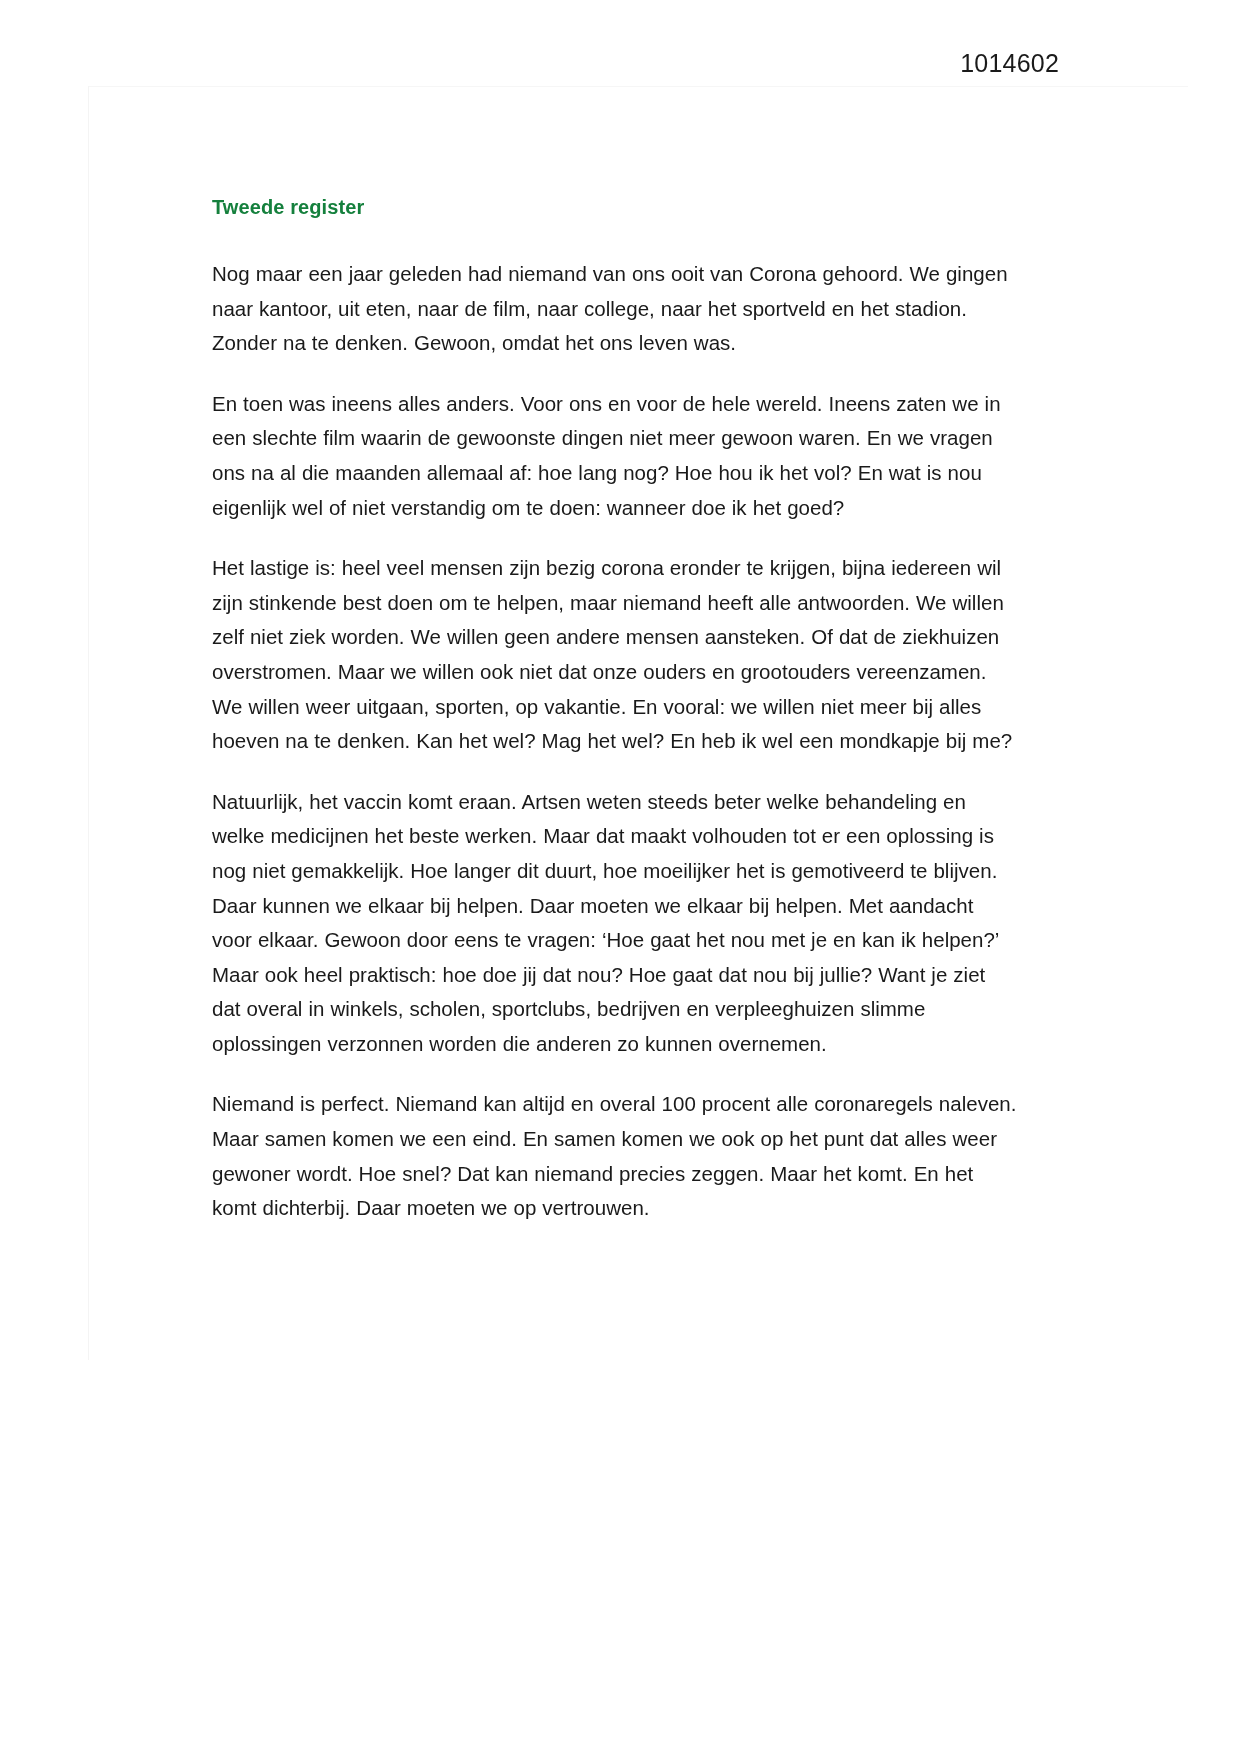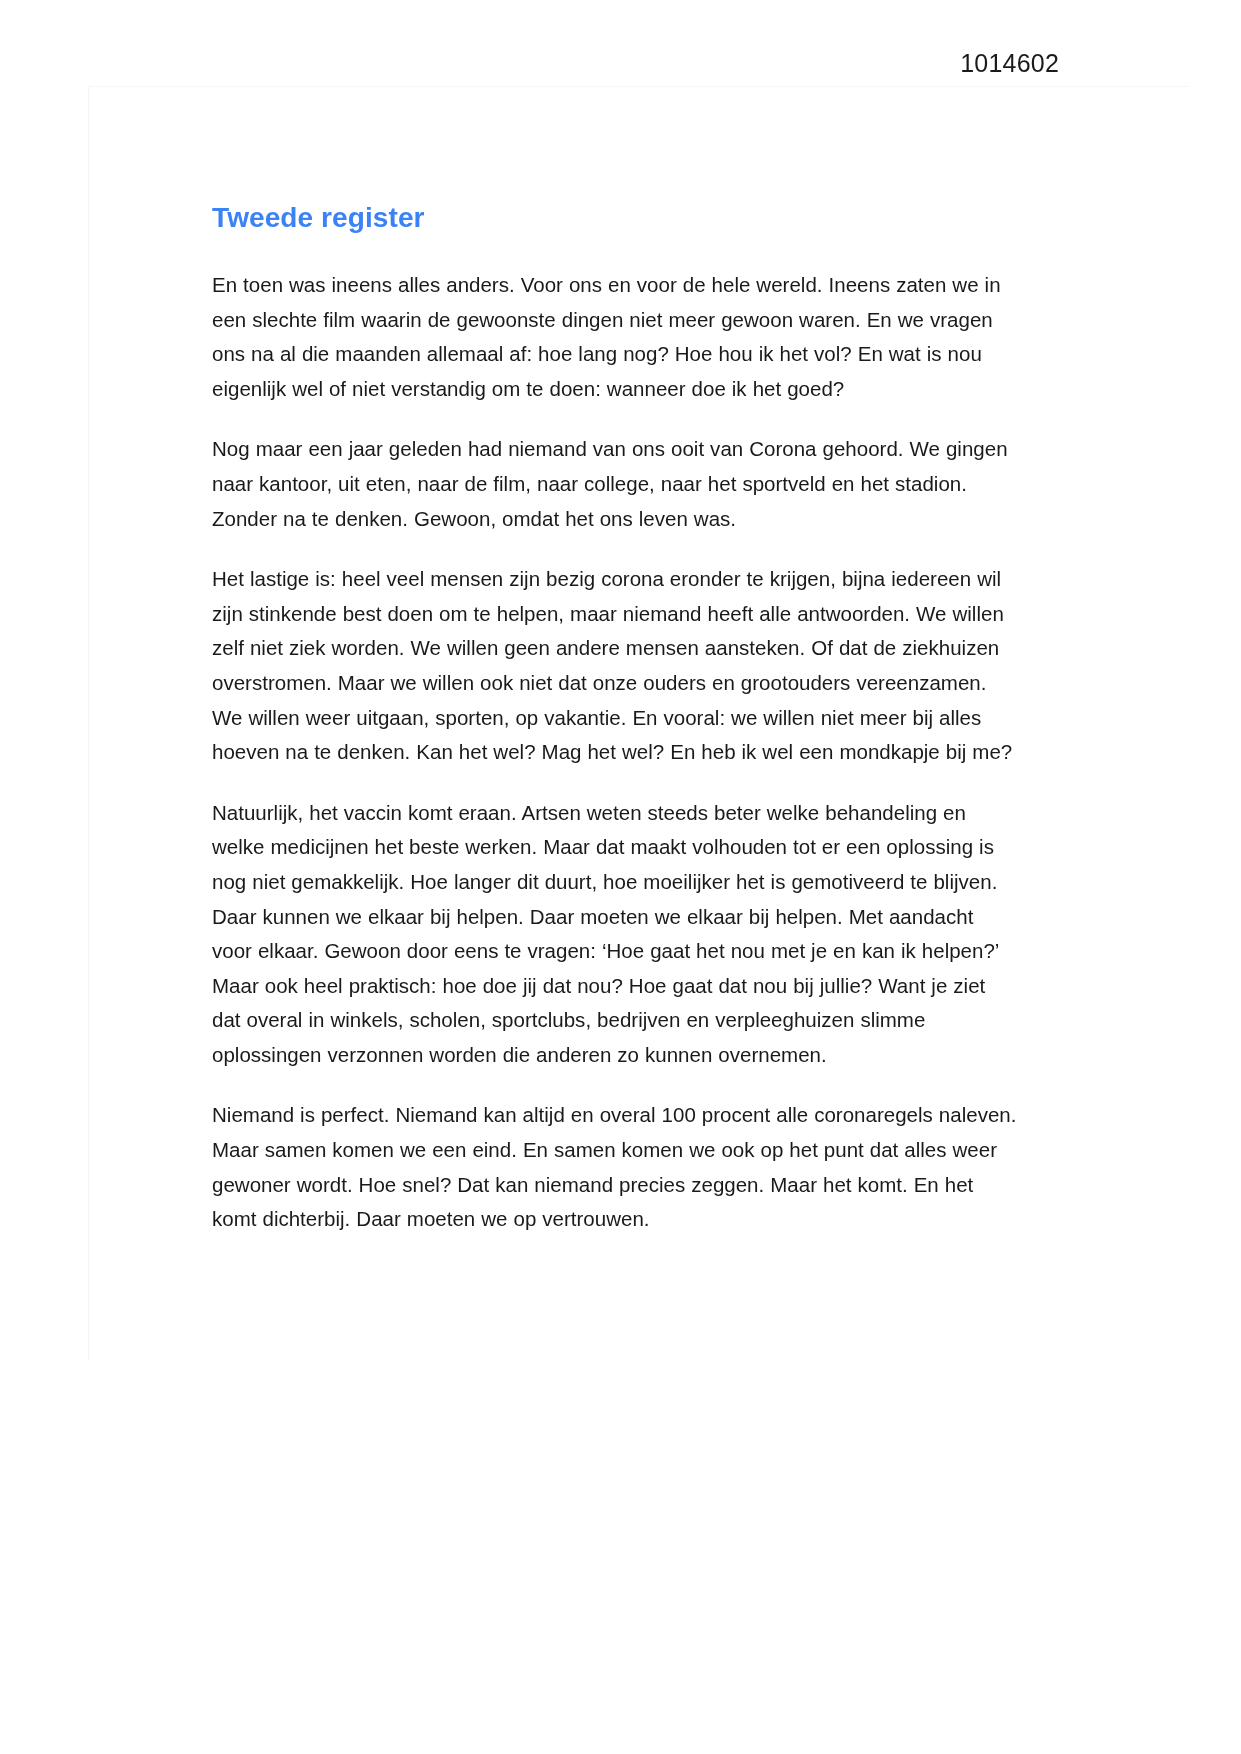--- a/index.html
+++ b/index.html
@@ -45,25 +45,25 @@
     letter-spacing: 0.2px;
     white-space: nowrap;
   }
   .content {
     position: absolute;
     left: 212px;
     top: 186px;
     width: 806px;
   }
   .doc-title {
-    font-size: 28px;
+    font-size: 20px;
     font-weight: bold;
-    color: #3b82f6;
+    color: #15803d;
     letter-spacing: 0.1px;
-    margin: 16px 0 34px 0;
+    margin: 5px 0 34px 0;
     line-height: 32px;
   }
   .para {
     font-size: 20.5px;
     line-height: 34.6px;
     color: #1a1a1a;
     margin: 0 0 26px 0;
     text-align: left;
     letter-spacing: 0.01px;
     word-spacing: 0.3px;
@@ -79,23 +79,23 @@
 
   <div class="scan-edge-top"></div>
   <div class="scan-edge"></div>
 
   <div class="doc-number">1014602</div>
 
   <div class="content">
 
     <h1 class="doc-title">Tweede register</h1>
 
+    <p class="para">Nog maar een jaar geleden had niemand van ons ooit van Corona gehoord. We gingen naar kantoor, uit eten, naar de film, naar college, naar het sportveld en het stadion. Zonder na te denken. Gewoon, omdat het ons leven was.</p>
+
     <p class="para">En toen was ineens alles anders. Voor ons en voor de hele wereld. Ineens zaten we in een slechte film waarin de gewoonste dingen niet meer gewoon waren. En we vragen ons na al die maanden allemaal af: hoe lang nog? Hoe hou ik het vol? En wat is nou eigenlijk wel of niet verstandig om te doen: wanneer doe ik het goed?</p>
-
-    <p class="para">Nog maar een jaar geleden had niemand van ons ooit van Corona gehoord. We gingen naar kantoor, uit eten, naar de film, naar college, naar het sportveld en het stadion. Zonder na te denken. Gewoon, omdat het ons leven was.</p>
 
     <p class="para">Het lastige is: heel veel mensen zijn bezig corona eronder te krijgen, bijna iedereen wil zijn stinkende best doen om te helpen, maar niemand heeft alle antwoorden. We willen zelf niet ziek worden. We willen geen andere mensen aansteken. Of dat de ziekhuizen overstromen. Maar we willen ook niet dat onze ouders en grootouders vereenzamen. We willen weer uitgaan, sporten, op vakantie. En vooral: we willen niet meer bij alles hoeven na te denken. Kan het wel? Mag het wel? En heb ik wel een mondkapje bij me?</p>
 
     <p class="para">Natuurlijk, het vaccin komt eraan. Artsen weten steeds beter welke behandeling en welke medicijnen het beste werken. Maar dat maakt volhouden tot er een oplossing is nog niet gemakkelijk. Hoe langer dit duurt, hoe moeilijker het is gemotiveerd te blijven. Daar kunnen we elkaar bij helpen. Daar moeten we elkaar bij helpen. Met aandacht voor elkaar. Gewoon door eens te vragen: ‘Hoe gaat het nou met je en kan ik helpen?’ Maar ook heel praktisch: hoe doe jij dat nou? Hoe gaat dat nou bij jullie? Want je ziet dat overal in winkels, scholen, sportclubs, bedrijven en verpleeghuizen slimme oplossingen verzonnen worden die anderen zo kunnen overnemen.</p>
 
     <p class="para">Niemand is perfect. Niemand kan altijd en overal 100 procent alle coronaregels naleven. Maar samen komen we een eind. En samen komen we ook op het punt dat alles weer gewoner wordt. Hoe snel? Dat kan niemand precies zeggen. Maar het komt. En het komt dichterbij. Daar moeten we op vertrouwen.</p>
 
   </div>
 </div>
 

